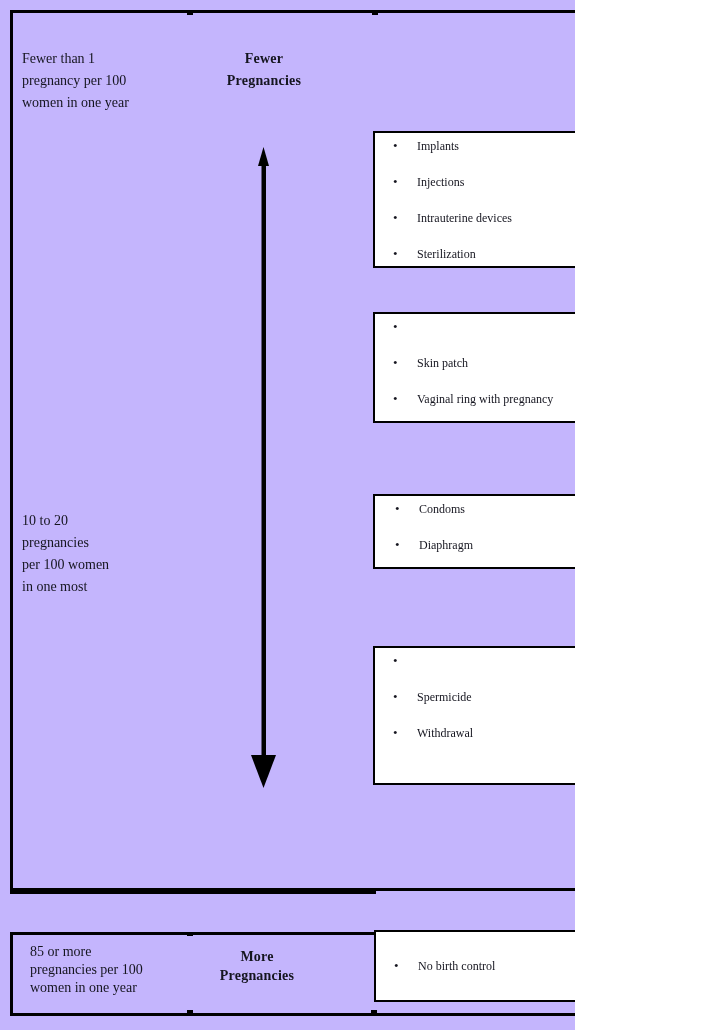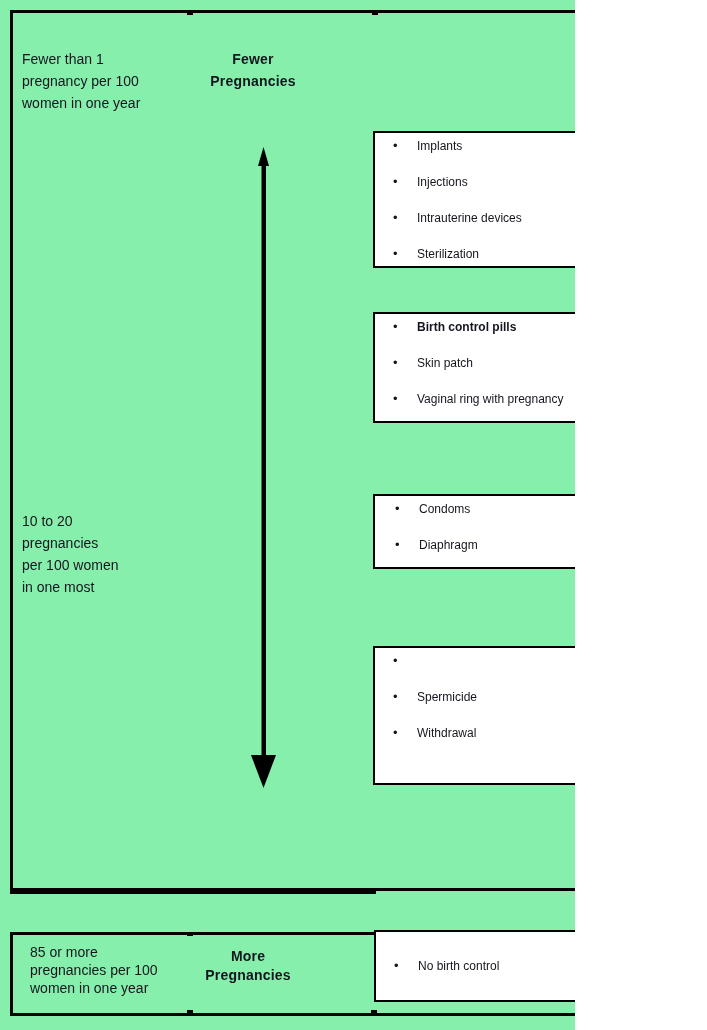--- a/index.html
+++ b/index.html
@@ -1,18 +1,18 @@
 <!DOCTYPE html>
 <html><head>
 <meta charset="utf-8">
 <style>
   html,body { margin:0; padding:0; background:#ffffff; }
   .page {
-    position:relative; width:575px; height:1030px; background:#86efac;
-    font-family:Liberation Sans, sans-serif;
+    position:relative; width:575px; height:1030px; background:#c4b5fd;
+    font-family:Liberation Serif, serif;
     color:#15151f; overflow:hidden;
   }
 
   
   .outer-box {
     position:absolute; box-sizing:border-box;
     border:3px solid #000000; background:transparent;
   }
   
   .grid-stub { position:absolute; background:#000000; }
@@ -52,21 +52,21 @@
   <div class="grid-stub" style="left:187px; top:11px; width:6px; height:4px;"></div>
   <div class="grid-stub" style="left:372px; top:11px; width:6px; height:4px;"></div>
   <div class="grid-stub" style="left:10px; top:890px; width:366px; height:4px;"></div>
 
   <div class="label-block" style="left:22px; top:48px; width:170px;">
     <div>Fewer than 1</div>
     <div>pregnancy per 100</div>
     <div>women in one year</div>
   </div>
 
-  <div class="header-block" style="left:188px; top:48px; width:130px;">
+  <div class="header-block" style="left:199px; top:48px; width:130px;">
     <div>Fewer</div>
     <div>Pregnancies</div>
   </div>
 
   <div class="label-block" style="left:22px; top:510px; width:150px;">
     <div>10 to 20</div>
     <div>pregnancies</div>
     <div>per 100 women</div>
     <div>in one most</div>
   </div>
@@ -92,21 +92,20 @@
     </div>
     <div class="bullet-item">
       <span class="bullet-glyph">•</span>
       <span class="bullet-text">Sterilization</span>
     </div>
   </div>
 
   <div class="method-box" style="top:312px; height:111px; padding-top:2px;">
     <div class="bullet-item bold-item">
       <span class="bullet-glyph">•</span>
-      <span class="bullet-text">Birth control pills</span>
     </div>
     <div class="bullet-item">
       <span class="bullet-glyph">•</span>
       <span class="bullet-text">Skin patch</span>
     </div>
     <div class="bullet-item">
       <span class="bullet-glyph">•</span>
       <span class="bullet-text">Vaginal ring with pregnancy</span>
     </div>
   </div>
@@ -140,21 +139,21 @@
   <div class="grid-stub" style="left:187px; top:933px; width:6px; height:3px;"></div>
   <div class="grid-stub" style="left:187px; top:1010px; width:6px; height:4px;"></div>
   <div class="grid-stub" style="left:371px; top:1010px; width:6px; height:4px;"></div>
 
   <div class="label-block tight" style="left:22px; top:943px; width:180px;">
     <div>85 or more</div>
     <div>pregnancies per 100</div>
     <div>women in one year</div>
   </div>
 
-  <div class="header-block tight" style="left:183px; top:947px; width:130px;">
+  <div class="header-block tight" style="left:192px; top:947px; width:130px;">
     <div>More</div>
     <div>Pregnancies</div>
   </div>
 
   <div class="method-box" style="left:374px; top:930px; width:313px; height:72px; display:flex; align-items:center; padding-top:0;">
     <div class="bullet-item" style="margin-bottom:0;">
       <span class="bullet-glyph">•</span>
       <span class="bullet-text">No birth control</span>
     </div>
   </div>

